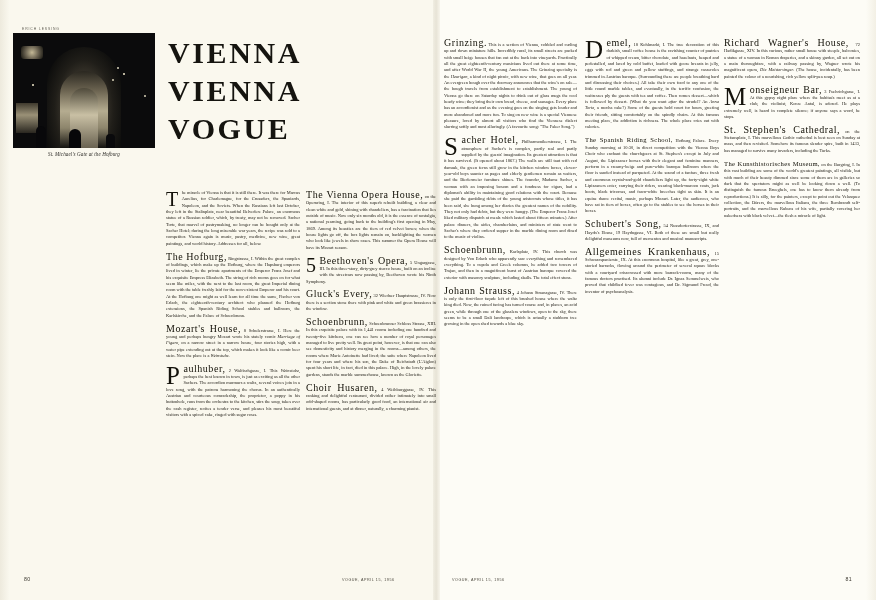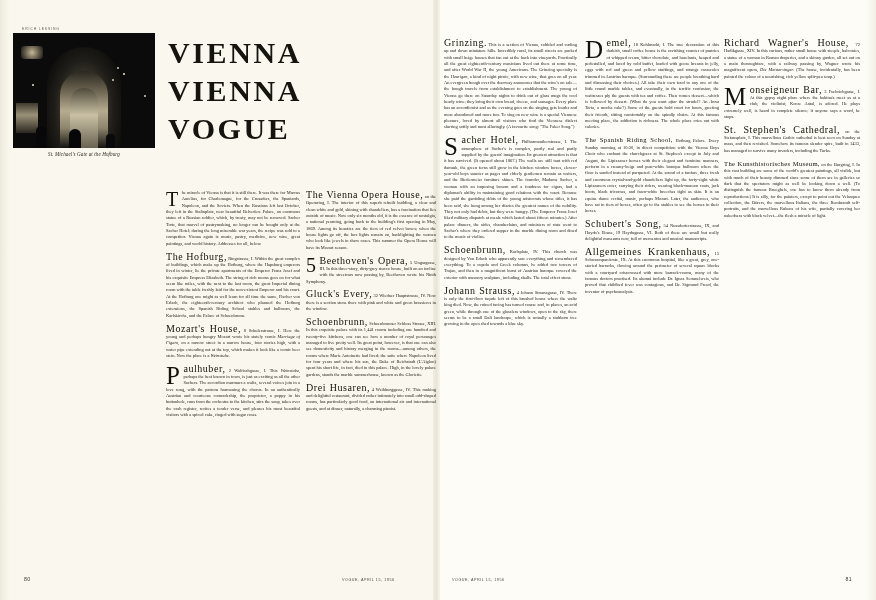--- a/index.html
+++ b/index.html
@@ -218,21 +218,21 @@
       <p><span class="dropcap-sm">T</span><span class="body-run">he miracle of Vienna is that it is still there. It was there for Marcus Aurelius, for Charlemagne, for the Crusaders, the Spaniards, Napoleon, and the Soviets. When the Russians left last October, they left in the Stalinplatz, near beautiful Belvedere Palace, an enormous statue of a Russian soldier, which, by treaty, may not be removed. Sacher Torte, that marvel of pastrymaking, no longer can be bought only at the Sacher Hotel; during the long miserable war years, the recipe was sold to a competitor. Vienna again is music, pastry, medicine, new wine, great paintings, and world history. Addresses for all, below.</span></p>
       <p><span class="hd">The Hofburg,</span><span class="body-run"> Ringstrasse, I. Within the great complex of buildings, which make up the Hofburg, where the Hapsburg emperors lived in winter, lie the private apartments of the Emperor Franz Josef and his exquisite Empress Elizabeth. The string of rich rooms goes on for what seem like miles, with the next to the last room, the great Imperial dining room with the table freshly laid for the non-existent Emperor and his court. At the Hofburg one might as well learn for all time the same, Fischer von Erlach, the eighteenth-century architect who planned the Hofburg extensions, the Spanish Riding School stables and ballroom, the Karlskirche, and the Palace of Schoenbrunn.</span></p>
       <p><span class="hd">Mozart's House,</span><span class="body-run"> 8 Schulerstrasse, I. Here the young and perhaps hungry Mozart wrote his stately comic <i>Marriage of Figaro</i>, on a narrow street in a narrow house, four stories high, with a water pipe extending out at the top, which makes it look like a comic beer stein. Now the place is a <i>Weinstube</i>.</span></p>
       <p><span class="dropcap">P</span><span class="hd">aulhuber,</span><span class="body-run"> 2 Walfischgasse, I. This <i>Weinstube</i>, perhaps the best known in town, is just as exciting as all the other Sachers. The accordion murmurs a waltz, several voices join in a love song, with the patrons harmoning the chorus. In an authentically Austrian and courteous comradeship, the proprietor, a poppy in his buttonhole, runs from the orchestra to the kitchen, stirs the soup, takes over the cash register, recites a tender verse, and pleases his most beautiful visitors with a spiced cake, ringed with sugar roses.</span></p>
     </div>
   <div class="col c2">
       <p><span class="hd">The Vienna Opera House,</span><span class="body-run"> on the Opernring, I. The interior of this superb rebuilt building, a clear and clean white and gold, shining with chandeliers, has a fascination that lies outside of music. Now only six months old, it is the essence of nostalgia, a national yearning, going back to the building's first opening in May, 1869. Among its beauties are the tiers of red velvet boxes; when the house lights go off, the box lights remain on, backlighting the women who look like jewels in show cases. This summer the Opera House will have its Mozart season.</span></p>
       <p><span class="dropcap-sm">5</span><span class="hd">Beethoven's Opera,</span><span class="body-run"> 5 Ungargasse, III. In this three-story, dirty-grey stucco house, built on an incline with the streetcars now passing by, Beethoven wrote his Ninth Symphony.</span></p>
       <p><span class="hd">Gluck's Every,</span><span class="body-run"> 32 Wiedner Hauptstrasse, IV. Now there is a section stone there with pink and white and green brassieres in the window.</span></p>
       <p><span class="hd">Schoenbrunn,</span><span class="body-run"> Schoenbrunner Schloss Strasse, XIII. In this exquisite palace with its 1,441 rooms including one hundred and twenty-five kitchens, one can see how a number of royal personages managed to live pretty well. Its great point, however, is that one can also see domesticity and history merging in the rooms—among others, the rooms where Marie Antoinette had lived; the suite where Napoleon lived for four years and where his son, the Duke of Reichstadt (L'Aiglon) spent his short life, in fact, died in this palace. High, in the lovely palace gardens, stands the marble summerhouse, known as the Gloriette.</span></p>
-      <p><span class="hd">Drei Husaren,</span><span class="body-run"> 4 Weihburggasse, IV. This ranking and delightful restaurant, divided rather intimately into small odd-shaped rooms, has particularly good food, an international air and international guests, and at dinner, naturally, a charming pianist.</span></p>
+      <p><span class="hd">Choir Husaren,</span><span class="body-run"> 4 Weihburggasse, IV. This ranking and delightful restaurant, divided rather intimately into small odd-shaped rooms, has particularly good food, an international air and international guests, and at dinner, naturally, a charming pianist.</span></p>
     </div>
   <div class="col c3">
       <p><span class="hd">Grinzing.</span><span class="body-run"> This is a section of Vienna, cobbled and curling up and down miniature hills. Incredibly rural, its small streets are packed with small beige houses that fan out at the back into vineyards. Practically all the great eighteenth-century musicians lived out there at some time, and after World War II, the young Americans. The Grinzing specialty is the <i>Heurigen</i>, a kind of night picnic, with new wine, that goes on all year. An evergreen bough over the doorway announces that the wine's on sale—the bough travels from establishment to establishment. The young of Vienna go there on Saturday nights to drink out of glass mugs the cool heady wine; they bring their own bread, cheese, and sausages. Every place has an accordionist and as the evening goes on the singing gets louder and more abandoned and more fun. To sing on new wine is a special Viennese pleasure, loved by almost all visitors who find the Viennese dialect slurring softly and most alluringly. (A favourite song: "The Faker Song.")</span></p>
       <p><span class="dropcap">S</span><span class="hd">acher Hotel,</span><span class="body-run"> Philharmonikerstrasse, I. The atmosphere of Sacher's is complex, partly real and partly supplied by the guests' imagination. Its greatest attraction is that it has survived. (It opened about 1867.) The walls are still taut with red damask, the green ferns still grow in the kitchen window boxes, eleven-year-old boys saunter as pages and elderly gentlemen remain as waiters, and the Biedermeier furniture shines. The founder, Madame Sacher, a woman with an imposing bosom and a fondness for cigars, had a diplomat's ability in maintaining good relations with the court. Because she paid the gambling debts of the young aristocrats whose titles, it has been said, she hung among her diaries the greatest names of the nobility. They not only had debts, but they were hungry. (The Emperor Franz Josef liked military dispatch at meals which lasted about fifteen minutes.) After palace dinners, the aides, chamberlains, and ministers of state went to Sacher's where they ordered supper in the marble dining room and dined to the music of violins.</span></p>
       <p><span class="hd">Schoenbrunn,</span><span class="body-run"> Karlsplatz, IV. This church was designed by Von Erlach who apparently saw everything and remembered everything. To a cupola and Greek columns, he added two towers of Trajan, and then in a magnificent burst of Austrian baroque covered the exterior with masonry sculpture, including skulls. The total effect stuns.</span></p>
       <p><span class="hd">Johann Strauss,</span><span class="body-run"> 4 Johann Straussgasse, IV. There is only the first-floor façade left of this brushed house where the waltz king died. Now, the ruined facing has turned coarse and, in places, an acid green, while through one of the glassless windows, open to the sky, there seems to be a small Dali landscape, which is actually a stubborn tree growing in the open shed towards a blue sky.</span></p>
     </div>
   <div class="col c4">
       <p><span class="dropcap">D</span><span class="hd">emel,</span><span class="body-run"> 18 Kohlmarkt, I. The true decoration of this darkish, small coffee house is the ravishing counter of pastries of whipped cream, bitter chocolate, and hazelnuts, heaped and pedestalled, and laced by cold buffet, loaded with goose breasts in jelly, eggs with red and green and yellow stuffings, and strange casseroles trimmed in Austrian baroque. (Surrounding these are people breathing hard and discussing their choices.) All take their own food to any one of the little round marble tables, and eventually, in the terrific confusion, the waitresses ply the guests with tea and coffee. Then comes dessert—which is followed by dessert. (What do you want <i>after</i> the strudel? An <i>Anna Torte</i>, a mocha cake?) Some of the guests hold court for hours, greeting their friends, sitting comfortably on the spindly chairs. At this famous meeting place, the addiction is richness. The whole place cries out with calories.</span></p>
       <p><span class="hd hd-sm">The Spanish Riding School,</span><span class="body-run"> Hofburg Palace. Every Sunday morning at 10:30, in direct competition with the Vienna Boys Choir who enchant the churchgoers at St. Stephen's except in July and August, the Lipizzaner horses with their elegant and feminine manners, perform in a creamy-beige and pure-white baroque ballroom where the floor is sanded instead of parqueted. At the sound of a fanfare, three fresh and enormous crystal-and-gold chandeliers light up, the forty-eight white Lipizzaners enter, carrying their riders, wearing black-maroon coats, jack boots, black tricornes, and fawn-white breeches tight as skin. It is an equine dance recital, music, perhaps Mozart. Later, the audiences, who have sat in tiers of boxes, often go to the stables to see the horses in their boxes.</span></p>

